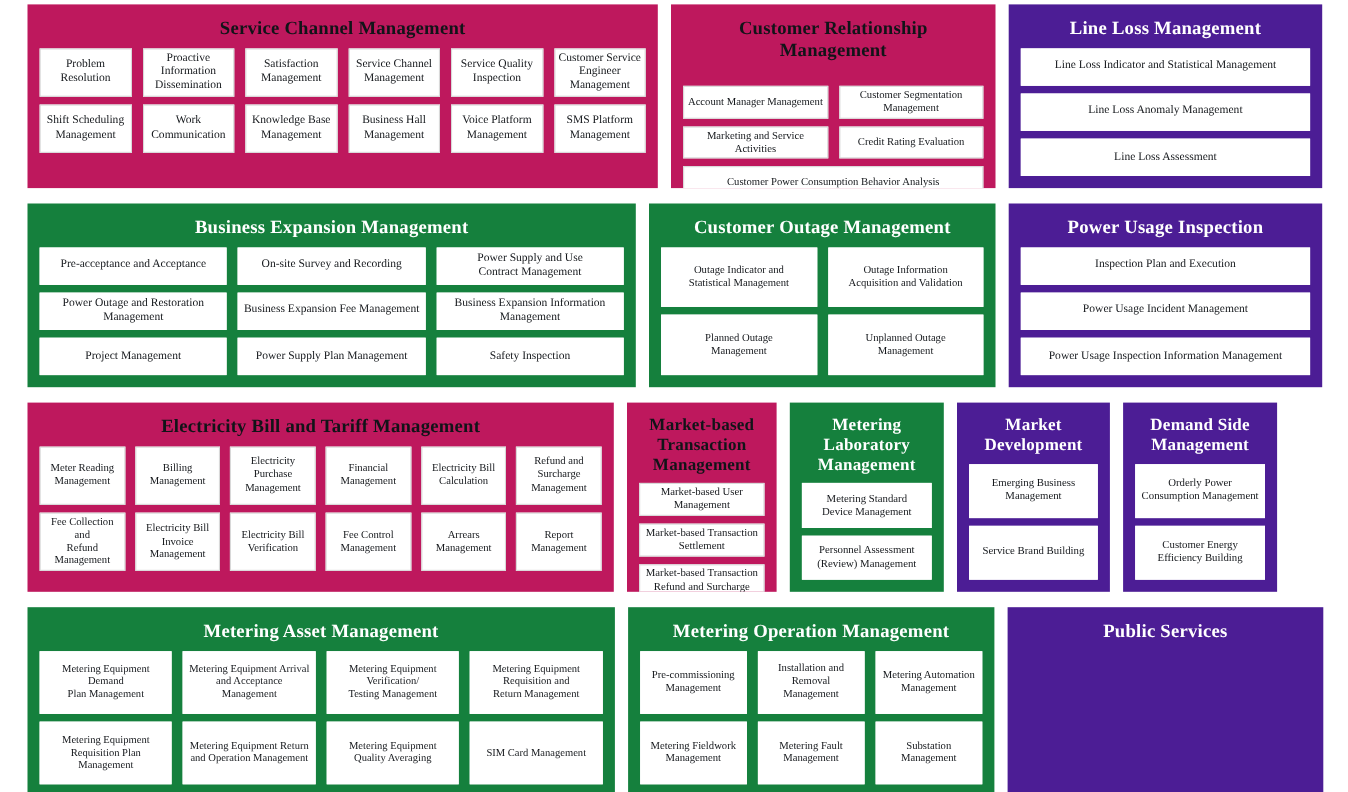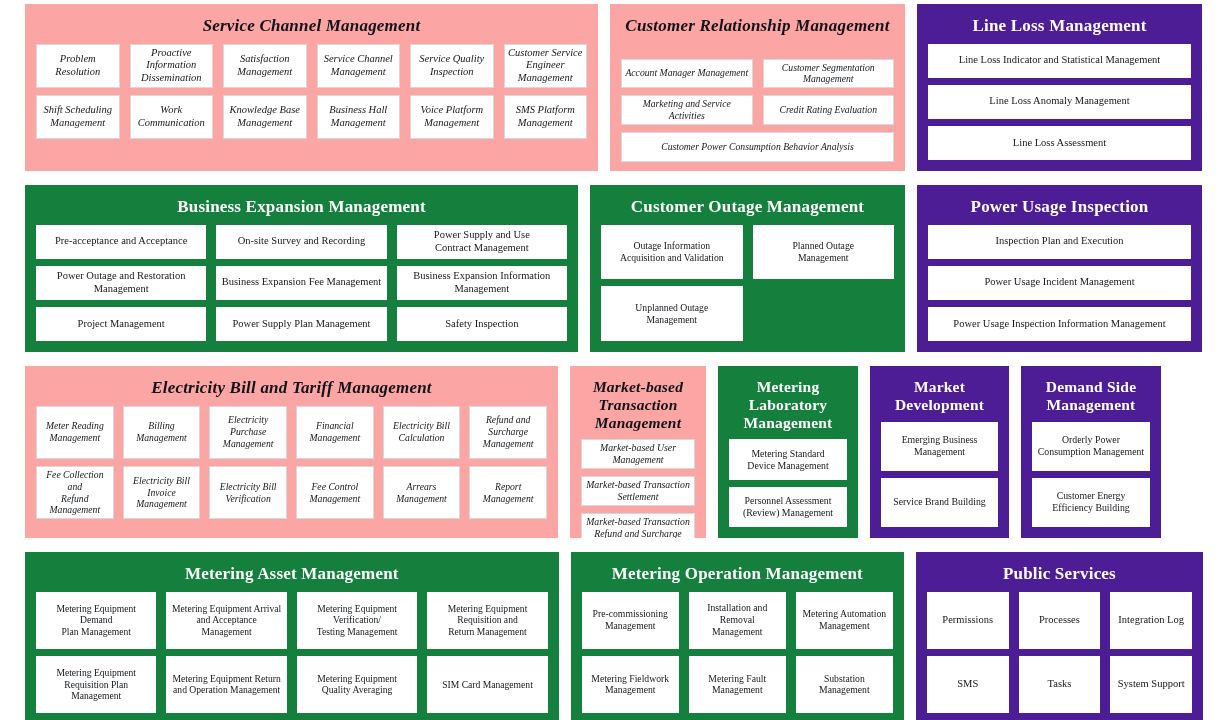--- a/index.html
+++ b/index.html
@@ -35,21 +35,21 @@
   .row-4 { height: 172px; }
 
   
   .panel {
     display: flex;
     flex-direction: column;
     padding: 7px 11px 11px 11px;
     overflow: hidden;
   }
 
-  .panel.theme-light  { background: #fca5a5; font-style: italic; }
+  .panel.theme-light  { background: #be185d; }
   .panel.theme-blue   { background: #15803d; }
   .panel.theme-teal   { background: #4c1d95; }
 
   .panel-title {
     text-align: center;
     font-size: 17px;
     font-weight: 700;
     letter-spacing: .2px;
     line-height: 1.15;
     padding: 5px 2px 2px 2px;
@@ -192,20 +192,22 @@
 Management</div>
         <div class="tile">Project Management</div>
         <div class="tile">Power Supply Plan Management</div>
         <div class="tile">Safety Inspection</div>
       </div>
     </div>
 
     <div class="panel theme-blue w-outage">
       <div class="panel-title">Customer Outage Management</div>
       <div class="grid g-2x2">
+        <div class="tile tiny">Outage Indicator and
+Statistical Management</div>
         <div class="tile tiny">Outage Information
 Acquisition and Validation</div>
         <div class="tile tiny">Planned Outage
 Management</div>
         <div class="tile tiny">Unplanned Outage
 Management</div>
       </div>
     </div>
 
     <div class="panel theme-teal w-powerusg">
@@ -325,24 +327,16 @@
         <div class="tile tiny">Metering Fieldwork
 Management</div>
         <div class="tile tiny">Metering Fault
 Management</div>
         <div class="tile tiny">Substation Management</div>
       </div>
     </div>
 
     <div class="panel theme-teal w-public">
       <div class="panel-title">Public Services</div>
-      <div class="grid g-3x2">
-        <div class="tile">Permissions</div>
-        <div class="tile">Processes</div>
-        <div class="tile">Integration Log</div>
-        <div class="tile">SMS</div>
-        <div class="tile">Tasks</div>
-        <div class="tile">System Support</div>
-      </div>
     </div>
   </div>
 
 </div>
 
 </body></html>

